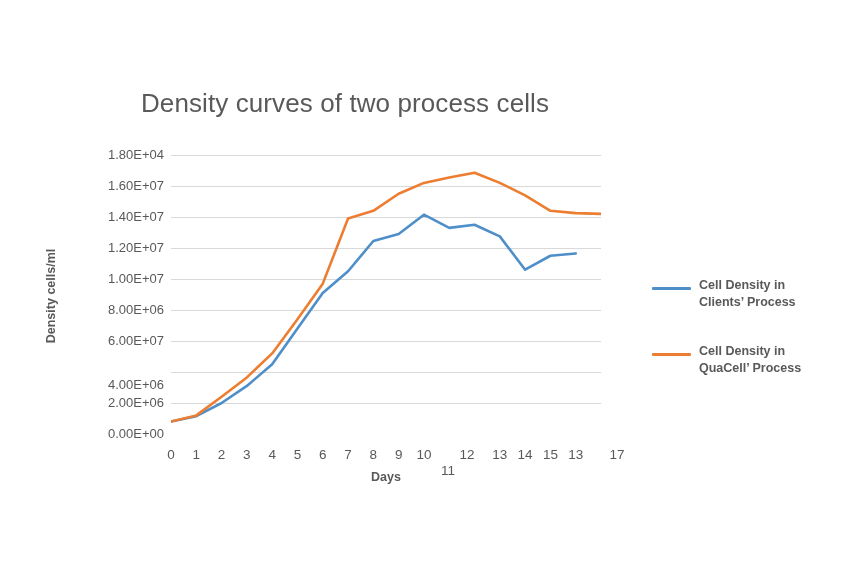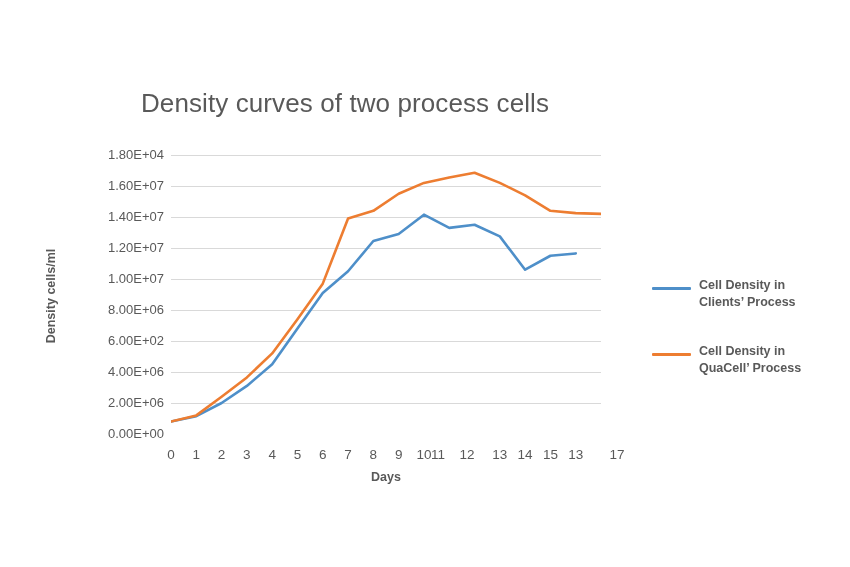--- a/index.html
+++ b/index.html
@@ -151,22 +151,22 @@
 
 <div id="chart-root">
 
   <div id="chart-title">Density curves of two process cells</div>
 
   <div id="y-axis-title">Density  cells/ml</div>
 
   <div id="y-tick-labels">
       <div class="y-tick-label" style="top: 281px;">0.00E+00</div>
       <div class="y-tick-label" style="top: 250px;">2.00E+06</div>
-      <div class="y-tick-label" style="top: 219px;">4.00E+06</div>
-      <div class="y-tick-label" style="top: 188px;">6.00E+02</div>
+      <div class="y-tick-label" style="top: 232px;">4.00E+06</div>
+      <div class="y-tick-label" style="top: 188px;">6.00E+07</div>
       <div class="y-tick-label" style="top: 157px;">8.00E+06</div>
       <div class="y-tick-label" style="top: 126px;">1.00E+07</div>
       <div class="y-tick-label" style="top: 95px;">1.20E+07</div>
       <div class="y-tick-label" style="top: 64px;">1.40E+07</div>
       <div class="y-tick-label" style="top: 33px;">1.60E+07</div>
       <div class="y-tick-label" style="top: 2px;">1.80E+04</div>
     </div>
 
   <div id="plot-area">
     <svg id="plot-svg" width="430" height="279" viewBox="0 0 430 279">
@@ -194,21 +194,21 @@
       <div class="x-tick-label" style="left: 25.2941px;">1</div>
       <div class="x-tick-label" style="left: 50.5882px;">2</div>
       <div class="x-tick-label" style="left: 75.8824px;">3</div>
       <div class="x-tick-label" style="left: 101.176px;">4</div>
       <div class="x-tick-label" style="left: 126.471px;">5</div>
       <div class="x-tick-label" style="left: 151.765px;">6</div>
       <div class="x-tick-label" style="left: 177.059px;">7</div>
       <div class="x-tick-label" style="left: 202.353px;">8</div>
       <div class="x-tick-label" style="left: 227.647px;">9</div>
       <div class="x-tick-label" style="left: 252.941px;">10</div>
-      <div class="x-tick-label" style="left: 267px;">11</div>
+      <div class="x-tick-label" style="left: 277px; margin-top: 16px;">11</div>
       <div class="x-tick-label" style="left: 296px;">12</div>
       <div class="x-tick-label" style="left: 328.824px;">13</div>
       <div class="x-tick-label" style="left: 354.118px;">14</div>
       <div class="x-tick-label" style="left: 379.412px;">15</div>
       <div class="x-tick-label" style="left: 404.706px;">13</div>
       <div class="x-tick-label" style="left: 446px;">17</div>
     </div>
 
   <div id="x-axis-title">Days</div>
 

